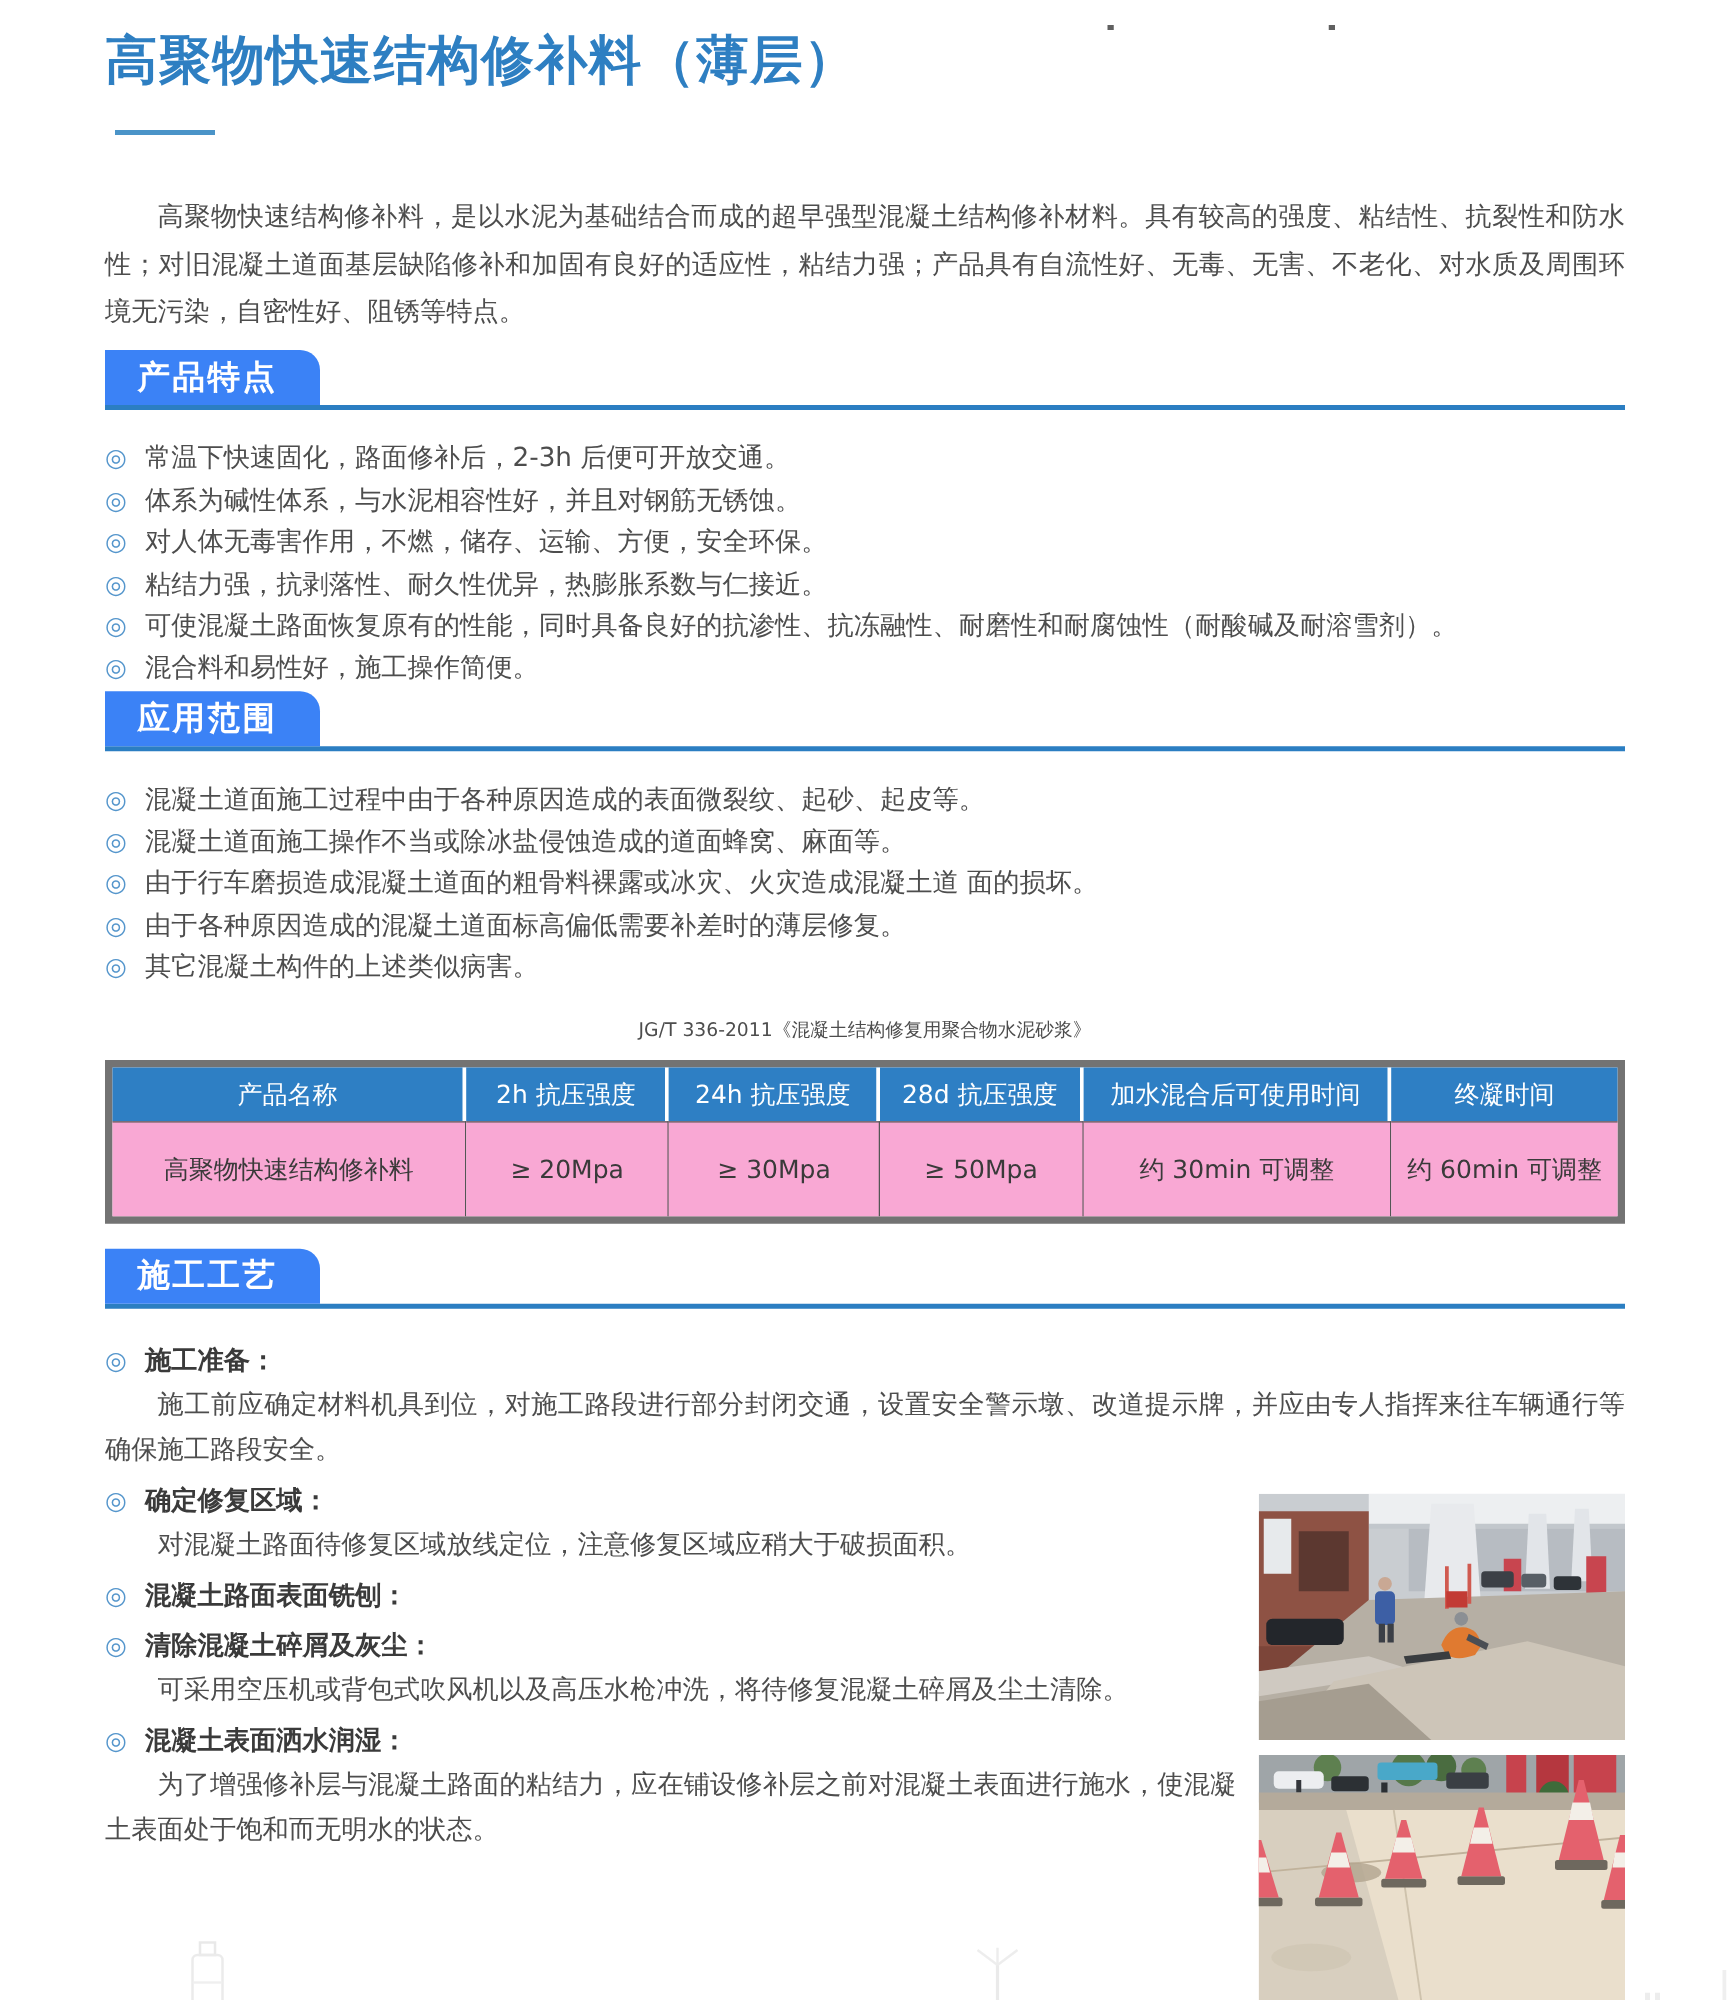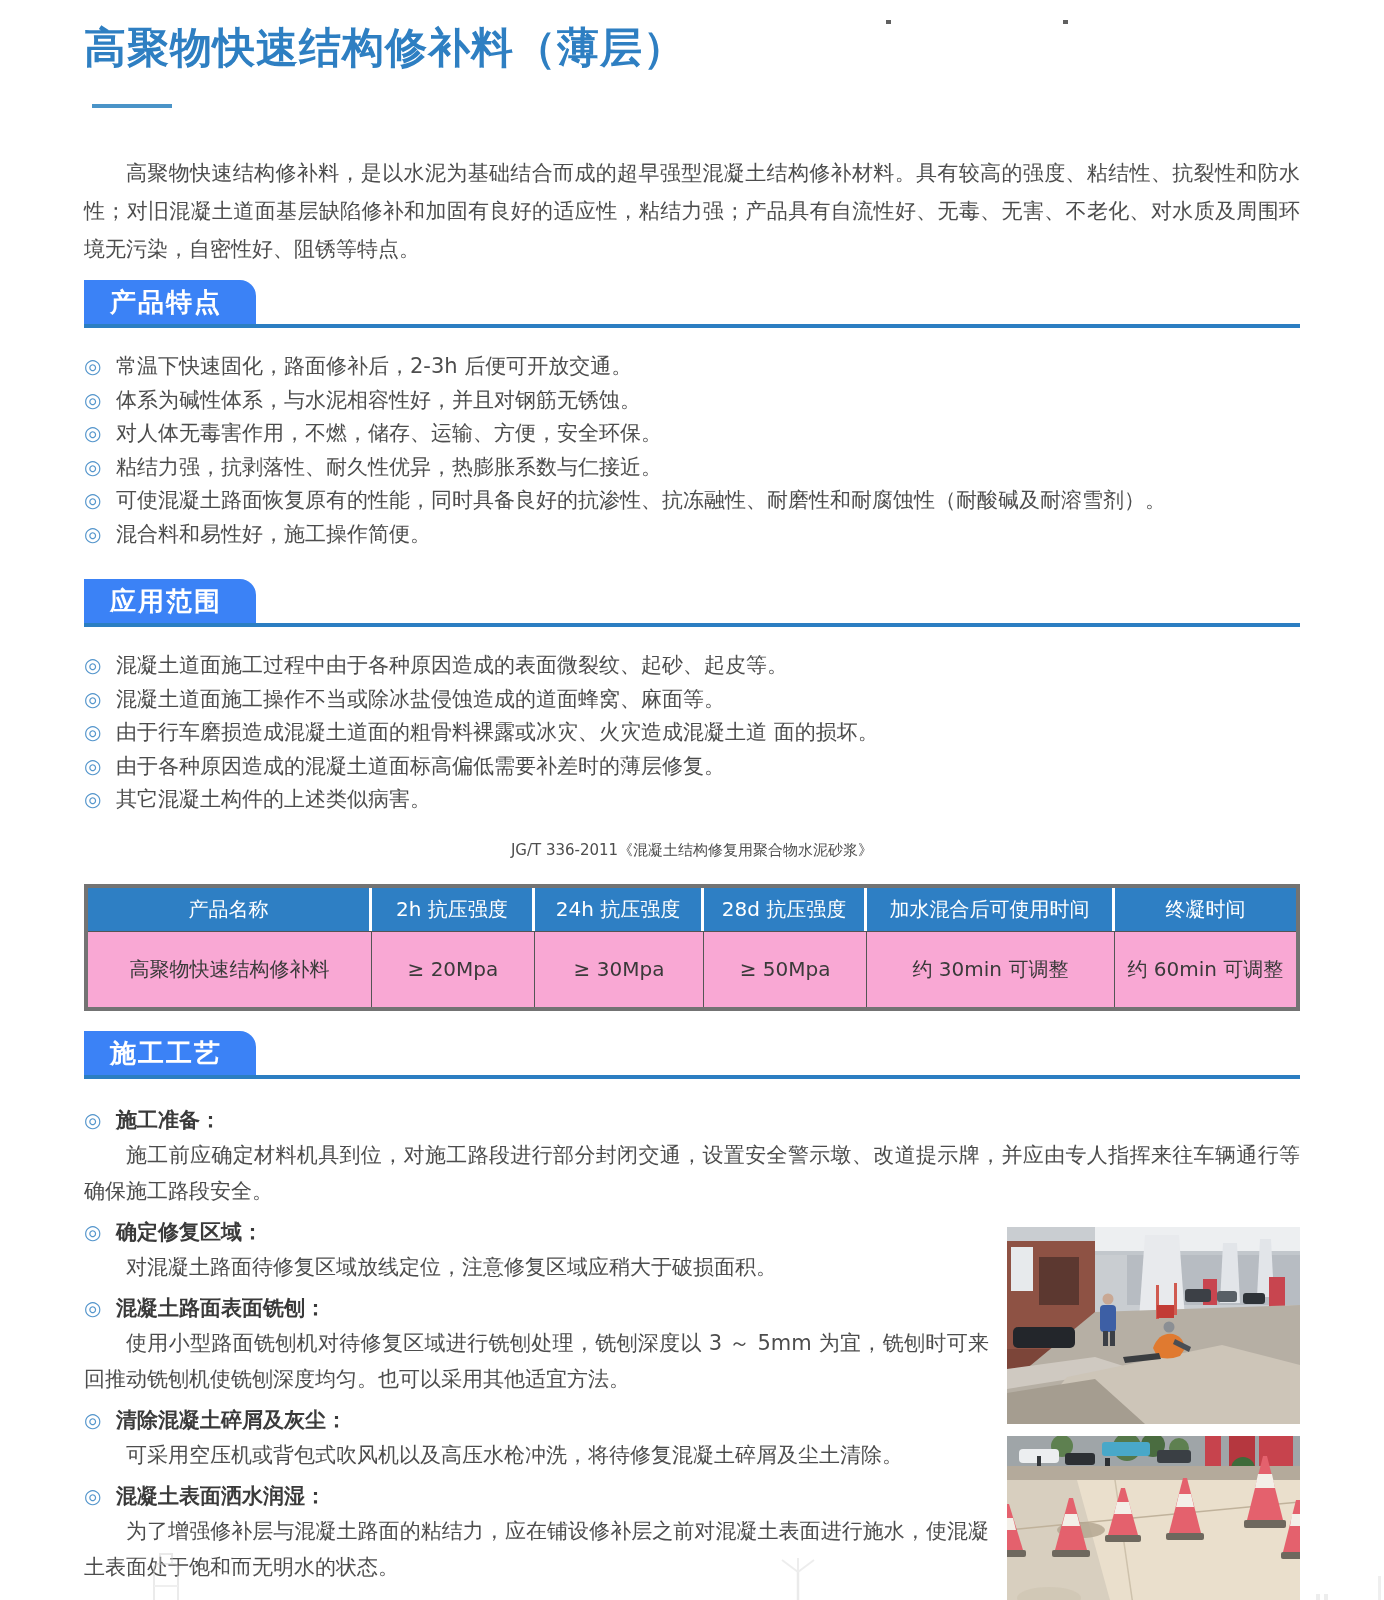--- a/index.html
+++ b/index.html
@@ -25,35 +25,35 @@
   }
 
   
   .sec-head { border-bottom:4px solid #2b7ec2; line-height:0; }
   .sec-tab {
     display:inline-block; background:#3b82f6; color:#fff;
     font-size:26px; font-weight:bold; line-height:1;
     padding:9px 34px 9px 26px; border-radius:0 16px 0 0; letter-spacing:2px;
   }
   .sec-features   { margin-top:12px; }
-  .sec-apps       { margin-top:28px; }
+  .sec-apps       { margin-top:2px; }
   .sec-perf       { margin-top:36px; }
   .sec-process    { margin-top:20px; }
 
   
   .blist { margin-top:22px; }
   .bullet { display:flex; align-items:flex-start; font-size:21px; line-height:33.5px; color:#4d4d4d; }
   .marker { color:#5596cc; font-size:20px; width:32px; flex:0 0 32px; text-align:left; }
   .bullet-text { flex:1; }
 
   
   .perf-caption { margin-top:24px; text-align:center; font-size:15px; color:#4d4d4d; }
   .perf-table {
-    width:100%; margin-top:24px; border-collapse:separate; border-spacing:0;
-    border:4px solid #737373; table-layout:fixed;
+    width:100%; margin-top:14px; border-collapse:separate; border-spacing:0;
+    border:6px solid #737373; table-layout:fixed;
   }
   .perf-table th {
     background:#2e7fc4; color:#fff; font-size:20px; font-weight:normal;
     padding:8px 2px; text-align:center; border-right:3px solid #fff;
   }
   .perf-table th:last-child { border-right:none; }
   .perf-table td {
     background:#f9a8d4; color:#3a3a3a; font-size:20px; padding:24px 2px; text-align:center;
     border-top:1px solid #555; border-right:1px solid #555;
   }
@@ -295,21 +295,20 @@
     <div class="bullet step-title">
       <span class="marker">◎</span>
       <span class="bullet-text">确定修复区域：</span>
     </div>
     <p class="step-para">对混凝土路面待修复区域放线定位，注意修复区域应稍大于破损面积。</p>
 
     <div class="bullet step-title">
       <span class="marker">◎</span>
       <span class="bullet-text">混凝土路面表面铣刨：</span>
     </div>
-    <p class="step-para">使用小型路面铣刨机对待修复区域进行铣刨处理，铣刨深度以 3 ～ 5mm 为宜，铣刨时可来回推动铣刨机使铣刨深度均匀。也可以采用其他适宜方法。</p>
 
     <div class="bullet step-title">
       <span class="marker">◎</span>
       <span class="bullet-text">清除混凝土碎屑及灰尘：</span>
     </div>
     <p class="step-para">可采用空压机或背包式吹风机以及高压水枪冲洗，将待修复混凝土碎屑及尘土清除。</p>
 
     <div class="bullet step-title">
       <span class="marker">◎</span>
       <span class="bullet-text">混凝土表面洒水润湿：</span>

